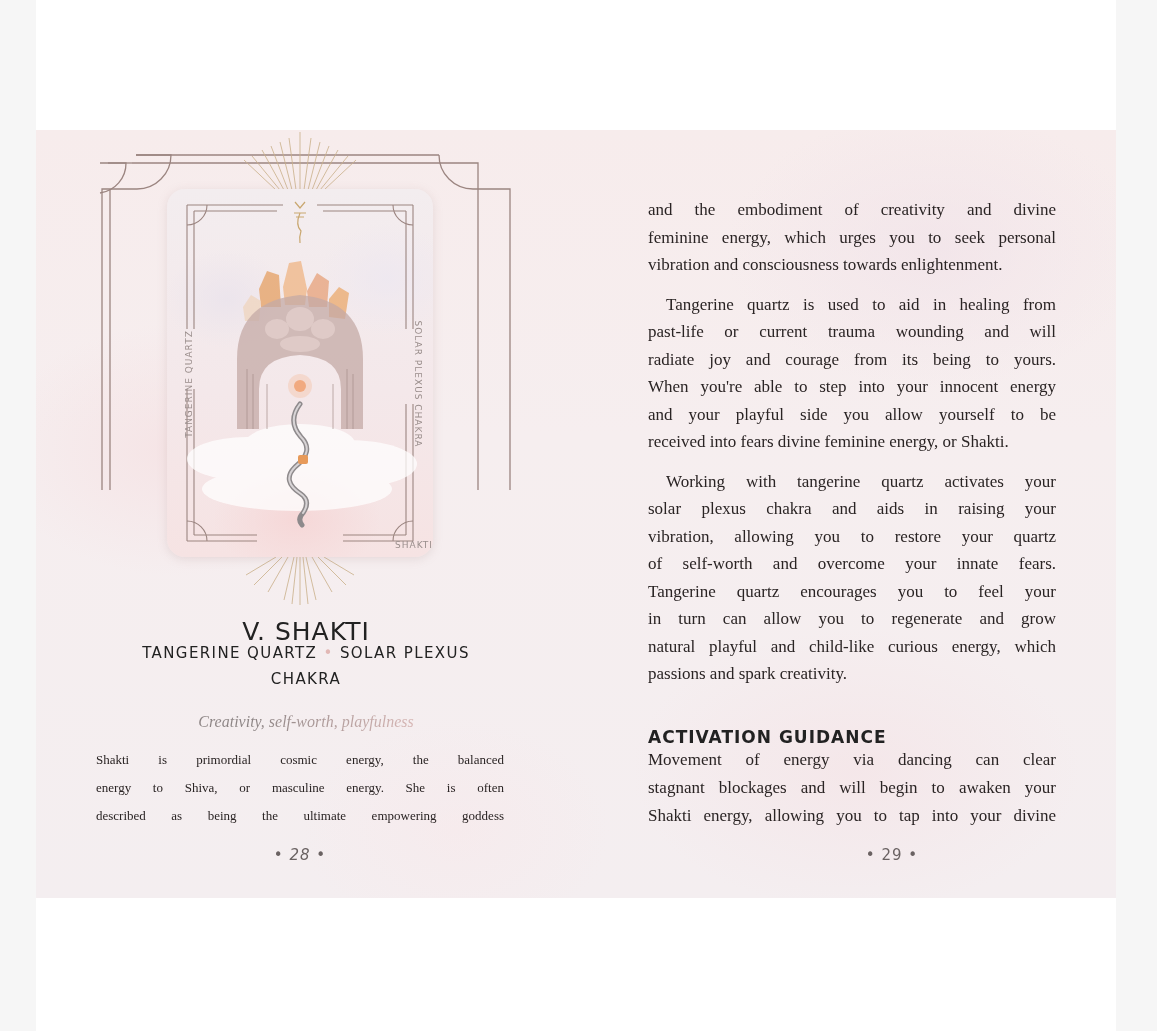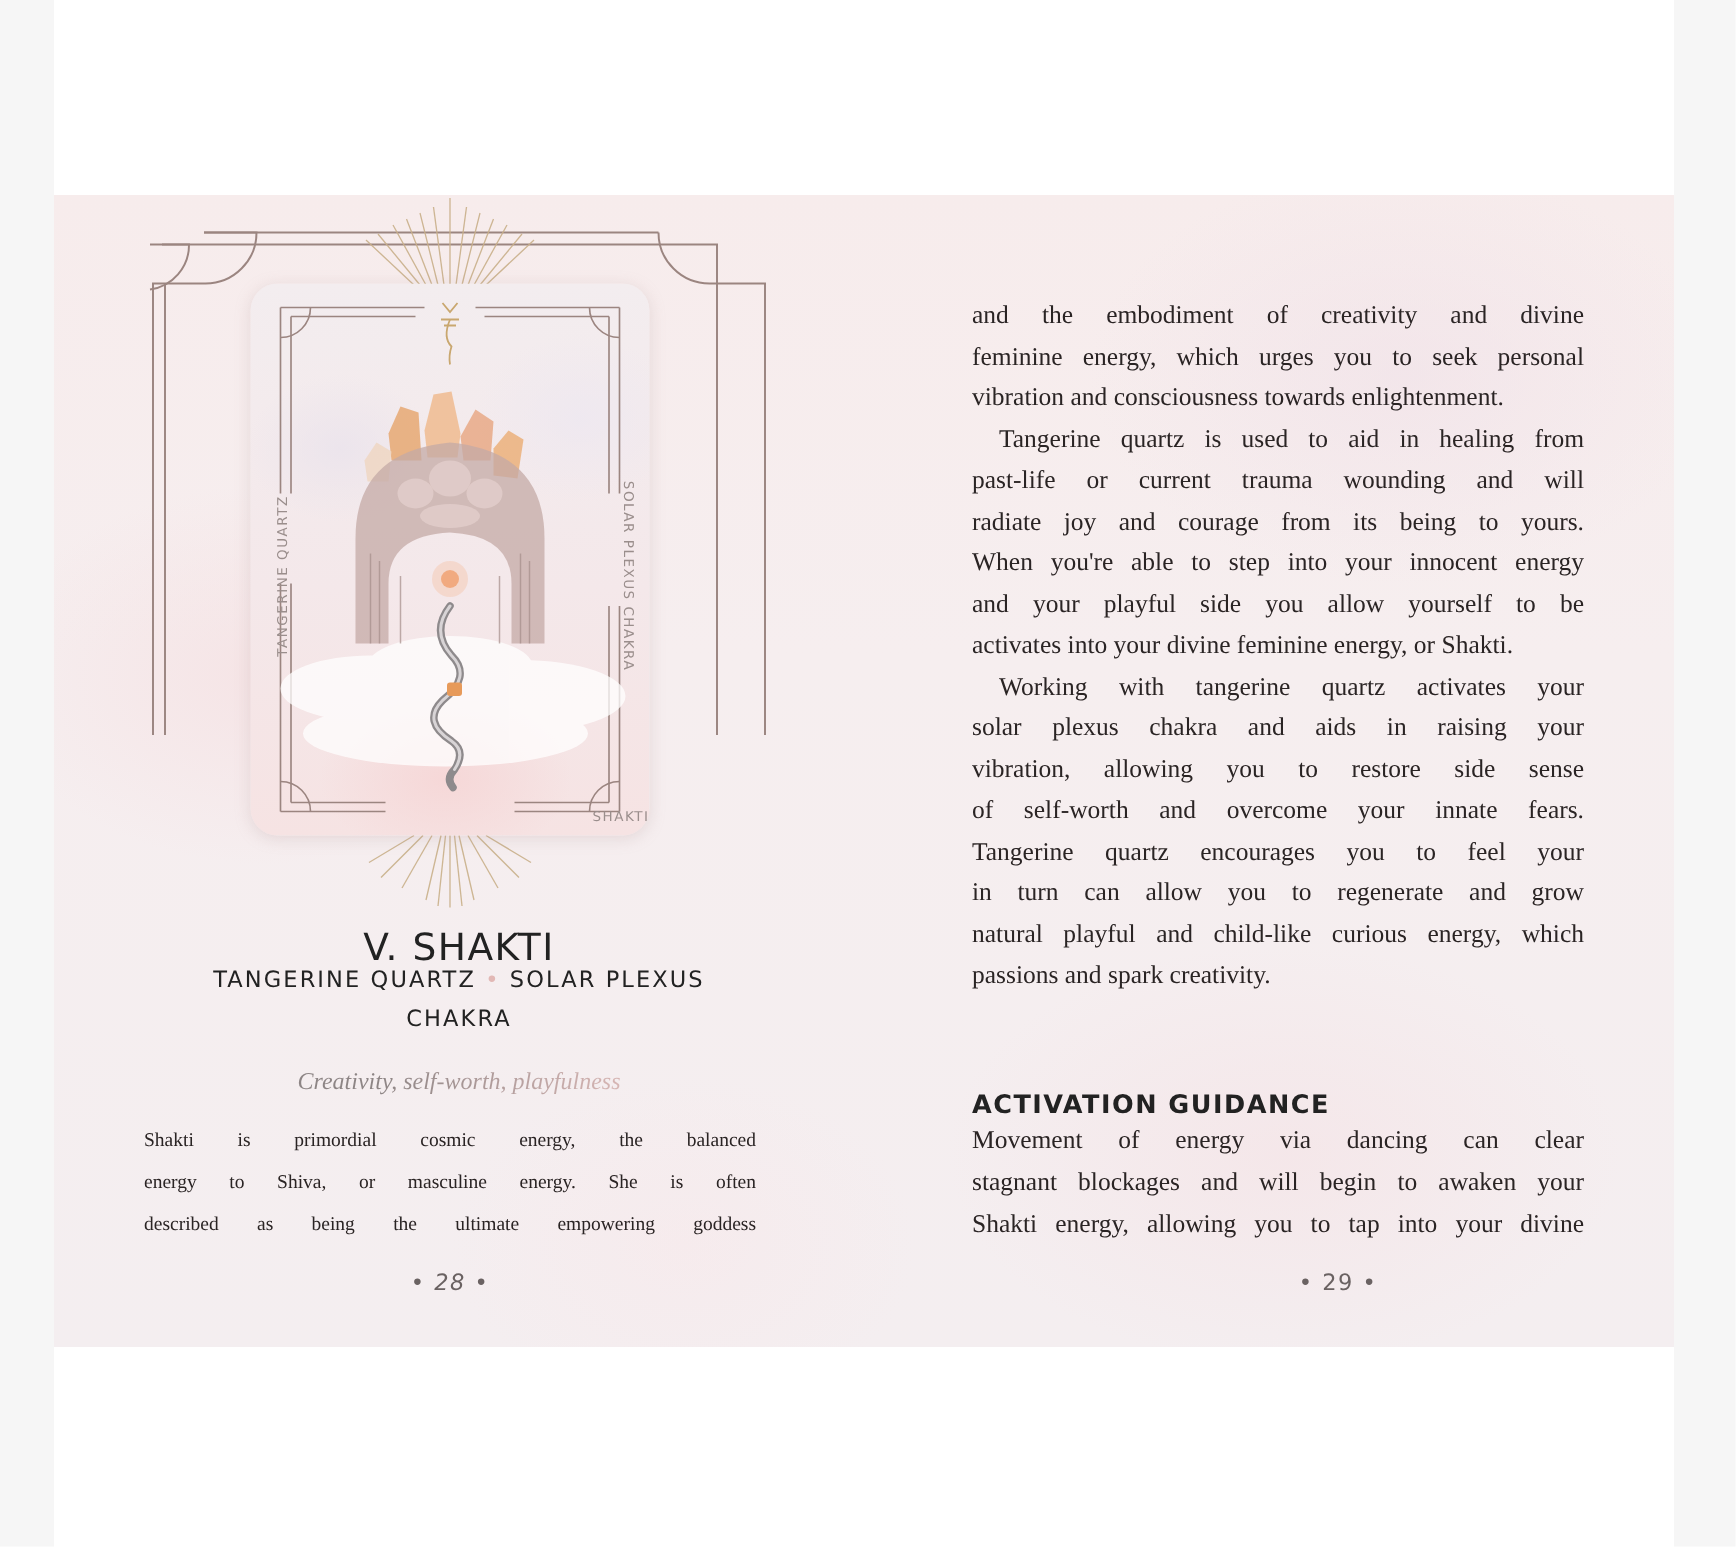--- a/index.html
+++ b/index.html
@@ -89,21 +89,21 @@
 
     
     .body-right {
       position: absolute; left: 72px; width: 408px; top: 66px;
       font-family: "Liberation Serif", serif; font-size: 17px; line-height: 27.5px; color: #2a2424;
     }
     .body-right .line {
       display: block; text-align: justify; text-align-last: justify; white-space: nowrap;
     }
     .body-right .line.last { text-align-last: left; }
-    .body-right .line.indent { padding-left: 18px; }
+    .body-right .line.indent { padding-left: 18px; margin-top: 12px; }
     .section-heading {
       position: absolute; left: 72px; top: 583px;
       font-family: "DejaVu Sans", sans-serif; font-size: 17px; letter-spacing: 1px; color: #222;
     }
     .body-right-2 {
       position: absolute; left: 72px; width: 408px; top: 616px;
       font-family: "Liberation Serif", serif; font-size: 17px; line-height: 28px; color: #2a2424;
     }
     .body-right-2 .line { display: block; text-align: justify; text-align-last: justify; white-space: nowrap; }
   </style>
@@ -254,24 +254,24 @@
   <div class="page-right">
     <div class="body-right" id="body-right">
         <span class="line">and the embodiment of creativity and divine</span>
         <span class="line">feminine energy, which urges you to seek personal</span>
         <span class="line last">vibration and consciousness towards enlightenment.</span>
         <span class="line indent">Tangerine quartz is used to aid in healing from</span>
         <span class="line">past-life or current trauma wounding and will</span>
         <span class="line">radiate joy and courage from its being to yours.</span>
         <span class="line">When you're able to step into your innocent energy</span>
         <span class="line">and your playful side you allow yourself to be</span>
-        <span class="line last">activates into your divine feminine energy, or Shakti.</span>
+        <span class="line last">received into fears divine feminine energy, or Shakti.</span>
         <span class="line indent">Working with tangerine quartz activates your</span>
         <span class="line">solar plexus chakra and aids in raising your</span>
-        <span class="line">vibration, allowing you to restore side sense</span>
+        <span class="line">vibration, allowing you to restore your quartz</span>
         <span class="line">of self-worth and overcome your innate fears.</span>
         <span class="line">Tangerine quartz encourages you to feel your</span>
         <span class="line">in turn can allow you to regenerate and grow</span>
         <span class="line">natural playful and child-like curious energy, which</span>
         <span class="line last">passions and spark creativity.</span>
       </div>
 
     <h2 class="section-heading">ACTIVATION GUIDANCE</h2>
 
     <div class="body-right-2">

